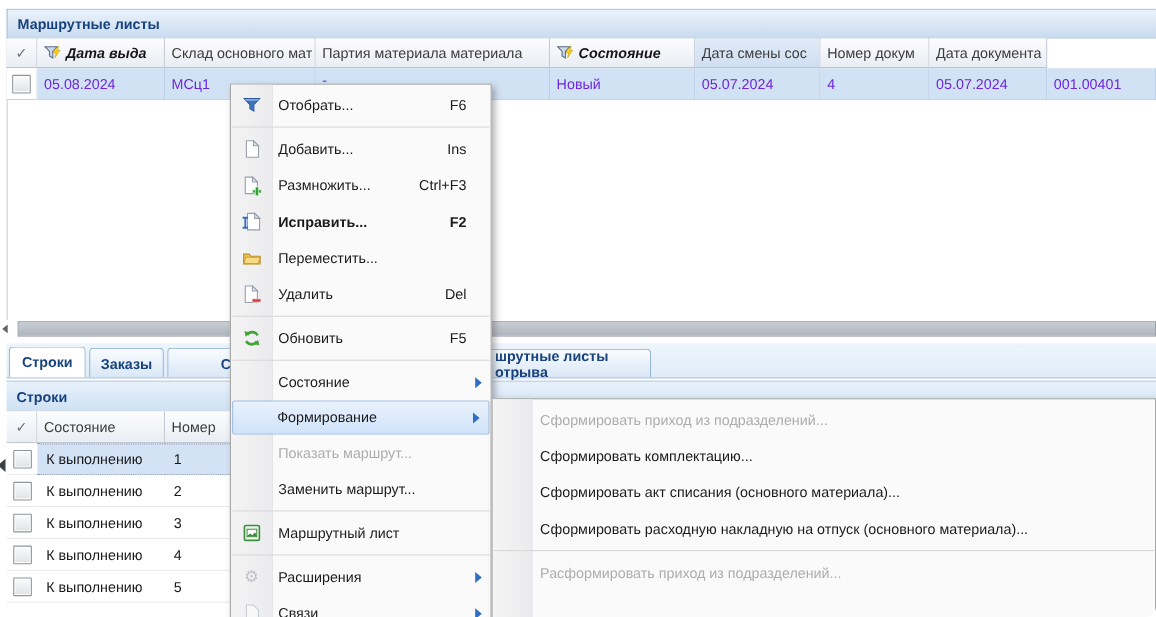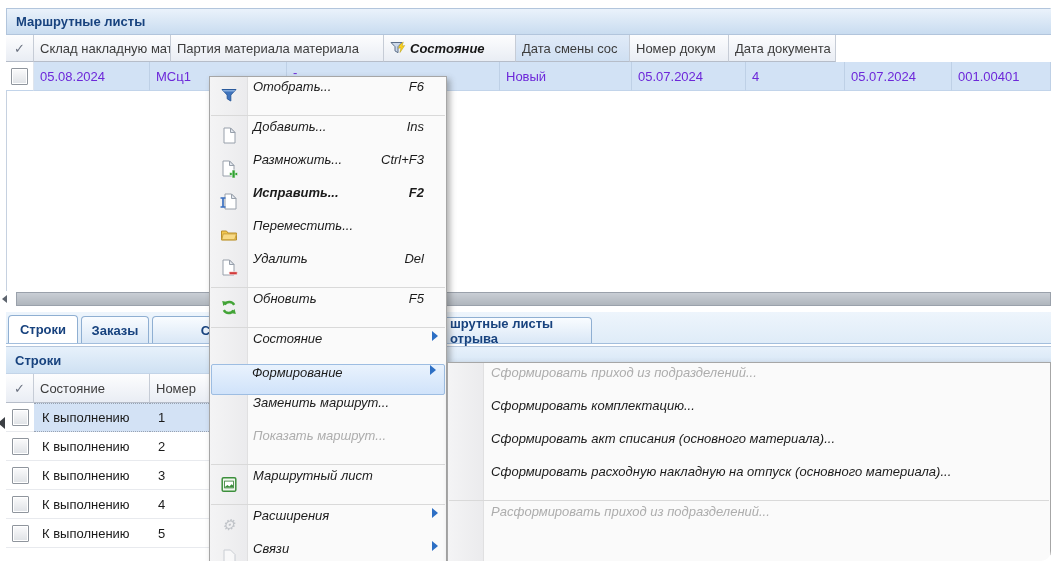--- a/index.html
+++ b/index.html
@@ -82,22 +82,22 @@
   .menu{left:209px;top:76px;width:238px;height:520px;z-index:50;
     background:#fafafa;border:1px solid #a6a6a6;box-sizing:border-box;
     box-shadow:3px 3px 6px rgba(80,80,80,.45);padding-top:2px;}
   .menu::before{content:"";position:absolute;left:0;top:0;bottom:0;width:37px;
     background:linear-gradient(90deg,#f4f4f5,#ebebed);border-right:1px solid #e0e0e1;}
   .submenu{left:447px;top:362px;width:604px;height:210px;z-index:60;
     background:#fafafa;border:1px solid #a6a6a6;box-sizing:border-box;
     box-shadow:3px 3px 6px rgba(80,80,80,.45);padding-top:2px;}
   .submenu::before{content:"";position:absolute;left:0;top:0;bottom:0;width:35px;
     background:linear-gradient(90deg,#f4f4f5,#ebebed);border-right:1px solid #e0e0e1;}
-  .mi-row{position:relative;height:33px;display:flex;align-items:flex-start;
-    padding-left:43px;color:#1b1b1b;white-space:nowrap;font-style:italic;}
+  .mi-row{position:relative;height:33px;display:flex;align-items:center;
+    padding-left:43px;color:#1b1b1b;white-space:nowrap;}
   .mi-row .sc{position:absolute;right:22px;}
   .mi-row.bold{font-weight:bold;}
   .mi-row.dis{color:#adadad;}
   .mi-row.hl{margin:0 1px;height:31px;border:1px solid #9dbde2;border-radius:2px;
     background:linear-gradient(#e9f2fd,#d0e3fa);padding-left:40px;box-sizing:border-box;}
   .mi-ic{position:absolute;left:9px;top:50%;transform:translateY(-50%);
     width:19px;height:19px;display:flex;align-items:center;justify-content:center;}
   .mi-arrow{position:absolute;right:8px;width:0;height:0;
     border-top:5px solid transparent;border-bottom:5px solid transparent;
     border-left:6px solid #2d6fc4;}
@@ -113,22 +113,31 @@
 
   <div class="abs panel-edge"></div>
   <div class="abs t-title">
     <span>Маршрутные листы</span>
   </div>
 
   <div class="abs t-cols">
     <div class="hcell w0">
       <span class="hcheck">✓</span>
     </div>
+    <div class="hcell w1 filtered">
+      <span class="mi-ic" style="position:static;transform:none;width:16px;height:15px;">
+        <svg width="16" height="15" viewBox="0 0 16 15">
+            <path d="M1 1.5h11l-4 4.2v6l-3-1.8V5.7z" fill="#cdd9ea" stroke="#5c6e88"></path>
+            <path d="M9.6 4.2l3.7-3.2-1.2 4.1 2.6-.6-4.7 7 1-4.8-2.4.6z" fill="#ffd21e" stroke="#b59b09" stroke-width=".5"></path>
+          </svg>
+      </span>
+      <span>Дата выда</span>
+    </div>
     <div class="hcell w2">
-        <span>Склад накладную мат</span>
+        <span>Склад основного мат</span>
       </div>
     <div class="hcell w3">
         <span>Партия материала материала</span>
       </div>
     <div class="hcell w4 filtered">
       <span class="mi-ic" style="position:static;transform:none;width:16px;height:15px;">
         <svg width="16" height="15" viewBox="0 0 16 15">
             <path d="M1 1.5h11l-4 4.2v6l-3-1.8V5.7z" fill="#cdd9ea" stroke="#5c6e88"></path>
             <path d="M9.6 4.2l3.7-3.2-1.2 4.1 2.6-.6-4.7 7 1-4.8-2.4.6z" fill="#ffd21e" stroke="#b59b09" stroke-width=".5"></path>
           </svg>
@@ -335,26 +344,26 @@
     <div class="mi-row">
       <span>Состояние</span>
       <span class="mi-arrow"></span>
     </div>
 
     <div class="mi-row hl">
       <span>Формирование</span>
       <span class="mi-arrow"></span>
     </div>
 
-    <div class="mi-row">
-      <span>Заменить маршрут...</span>
-    </div>
-
     <div class="mi-row dis">
       <span>Показать маршрут...</span>
+    </div>
+
+    <div class="mi-row">
+      <span>Заменить маршрут...</span>
     </div>
 
     <div class="mi-sep"></div>
 
     <div class="mi-row">
       <span class="mi-ic">
         <svg width="18" height="18" viewBox="0 0 18 18">
             <rect x="2.2" y="2.2" width="13.6" height="13.6" rx="1.4" fill="#eef6ec" stroke="#3c8f3c" stroke-width="1.5"></rect>
             <rect x="4.6" y="5.6" width="8.8" height="6.8" fill="#fff" stroke="#2f7a2f" stroke-width=".8"></rect>
             <path d="M4.9 11.6l2.5-2.1 1.9 1.5 2.3-2.3 1.5 1.3v2.1H4.9z" fill="#3c8f3c"></path>

